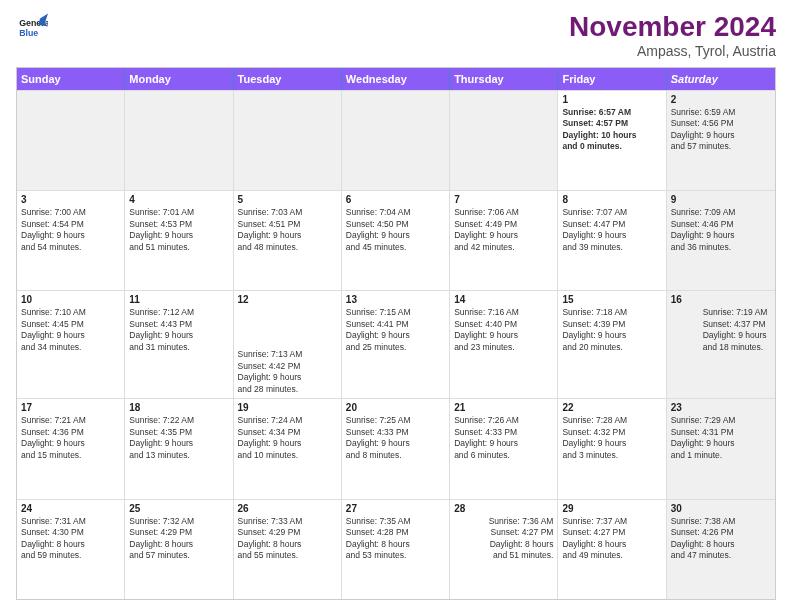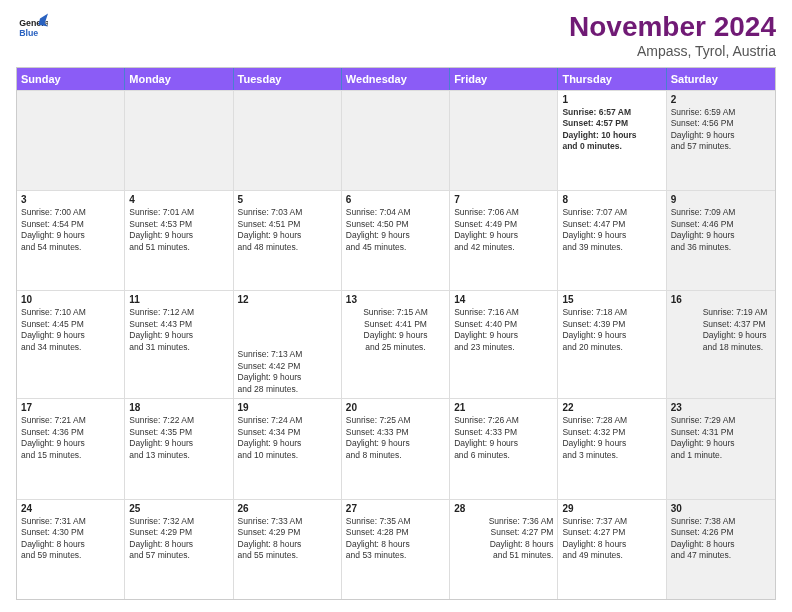--- a/index.html
+++ b/index.html
@@ -57,21 +57,21 @@
       background: #8b5cf6;
     }
     .cal-header-cell {
       color: #fff;
       font-size: 11px;
       font-weight: bold;
       padding: 5px 4px;
       text-align: left;
       border-right: 1px solid #4a7fd0;
     }
-    .cal-header-cell:last-child { border-right: none; }
+    .cal-header-cell:last-child { border-right: none; font-style: italic; }
     .cal-body {
       flex: 1;
       display: flex;
       flex-direction: column;
     }
     .cal-row {
       display: grid;
       grid-template-columns: repeat(7, 1fr);
       flex: 1;
       border-top: 1px solid #ddd;
@@ -121,22 +121,22 @@
       <div class="sub-title">Ampass, Tyrol, Austria</div>
     </div>
   </div>
 
   <div class="calendar">
     <div class="cal-header" id="cal-header-row">
         <div class="cal-header-cell">Sunday</div>
         <div class="cal-header-cell">Monday</div>
         <div class="cal-header-cell">Tuesday</div>
         <div class="cal-header-cell">Wednesday</div>
+        <div class="cal-header-cell">Thursday</div>
         <div class="cal-header-cell">Friday</div>
-        <div class="cal-header-cell">Thursday</div>
         <div class="cal-header-cell">Saturday</div>
       </div>
     <div class="cal-body" id="cal-body">
         <div class="cal-row">
           <div class="cal-cell shaded empty"></div>
           <div class="cal-cell shaded empty"></div>
           <div class="cal-cell shaded empty"></div>
           <div class="cal-cell shaded empty"></div>
           <div class="cal-cell shaded empty"></div>
           <div class="cal-cell">
@@ -222,21 +222,21 @@
           </div>
           <div class="cal-cell">
             <span class="day-num">12</span>
             <div class="day-info" style="white-space: pre-line; margin-top: 44px;">Sunrise: 7:13 AM
 Sunset: 4:42 PM
 Daylight: 9 hours
 and 28 minutes.</div>
           </div>
           <div class="cal-cell">
             <span class="day-num">13</span>
-            <div class="day-info" style="white-space: pre-line; text-align: center;">Sunrise: 7:15 AM
+            <div class="day-info" style="white-space: pre-line;">Sunrise: 7:15 AM
 Sunset: 4:41 PM
 Daylight: 9 hours
 and 25 minutes.</div>
           </div>
           <div class="cal-cell">
             <span class="day-num">14</span>
             <div class="day-info" style="white-space: pre-line;">Sunrise: 7:16 AM
 Sunset: 4:40 PM
 Daylight: 9 hours
 and 23 minutes.</div>

